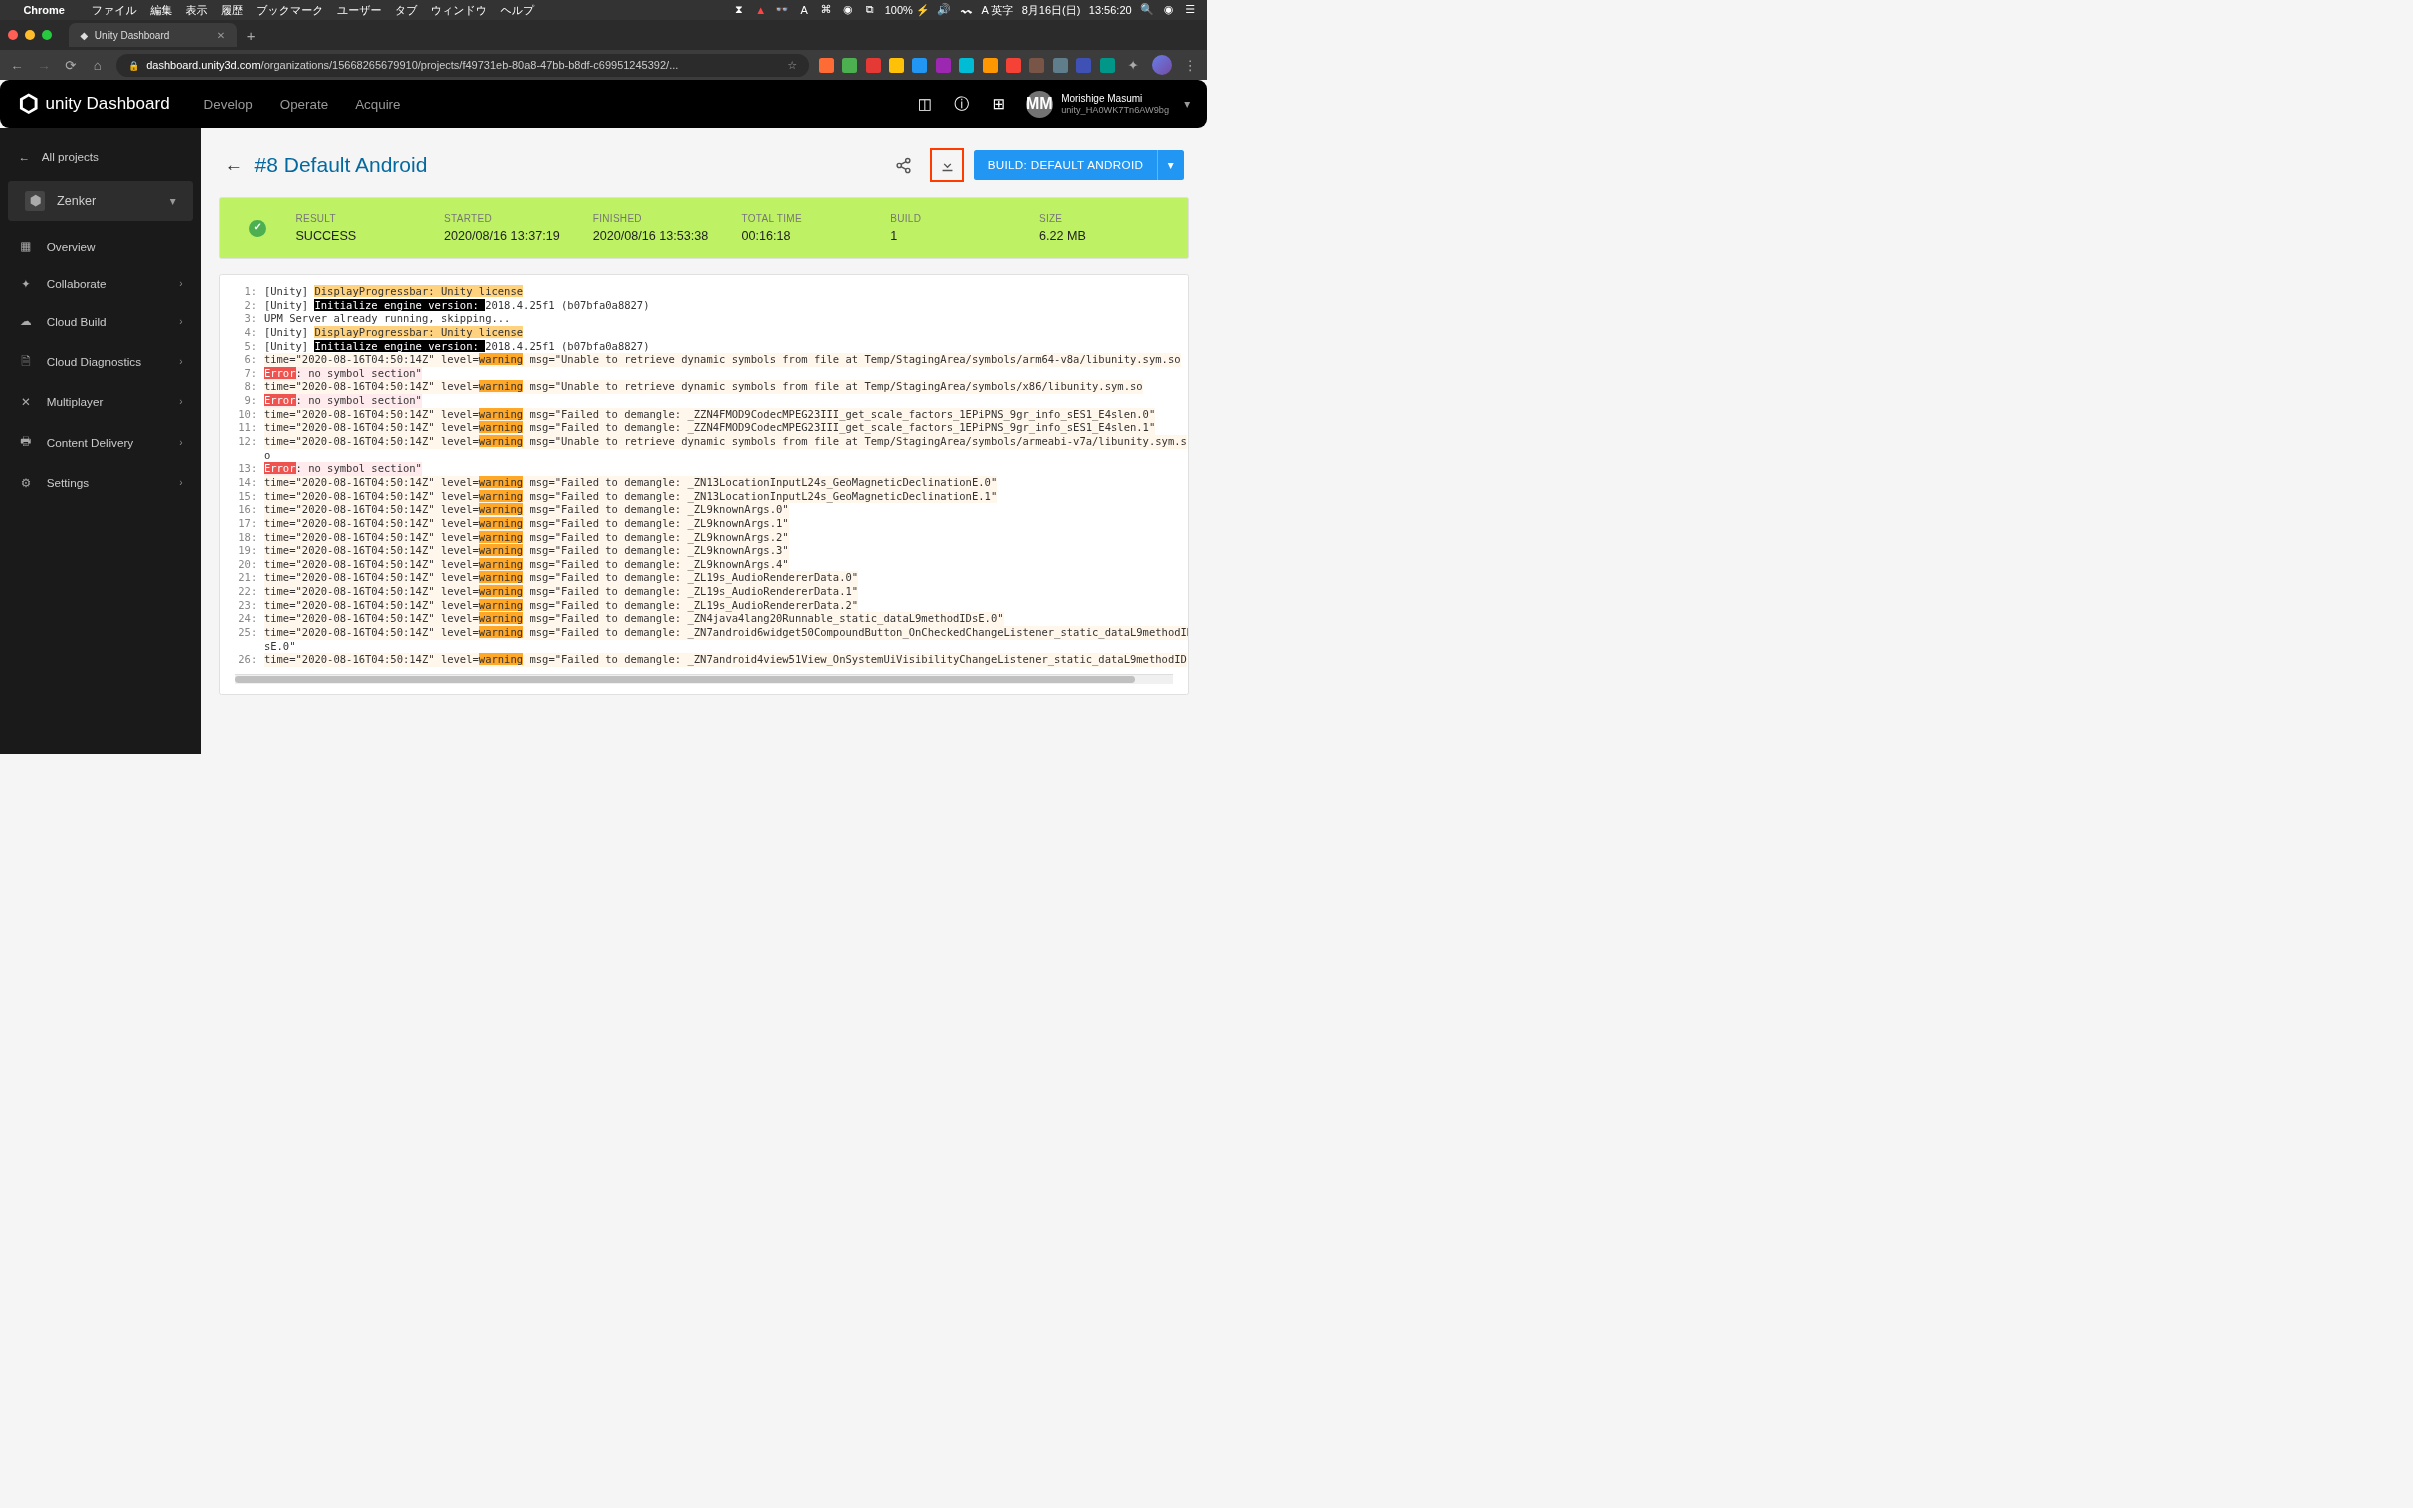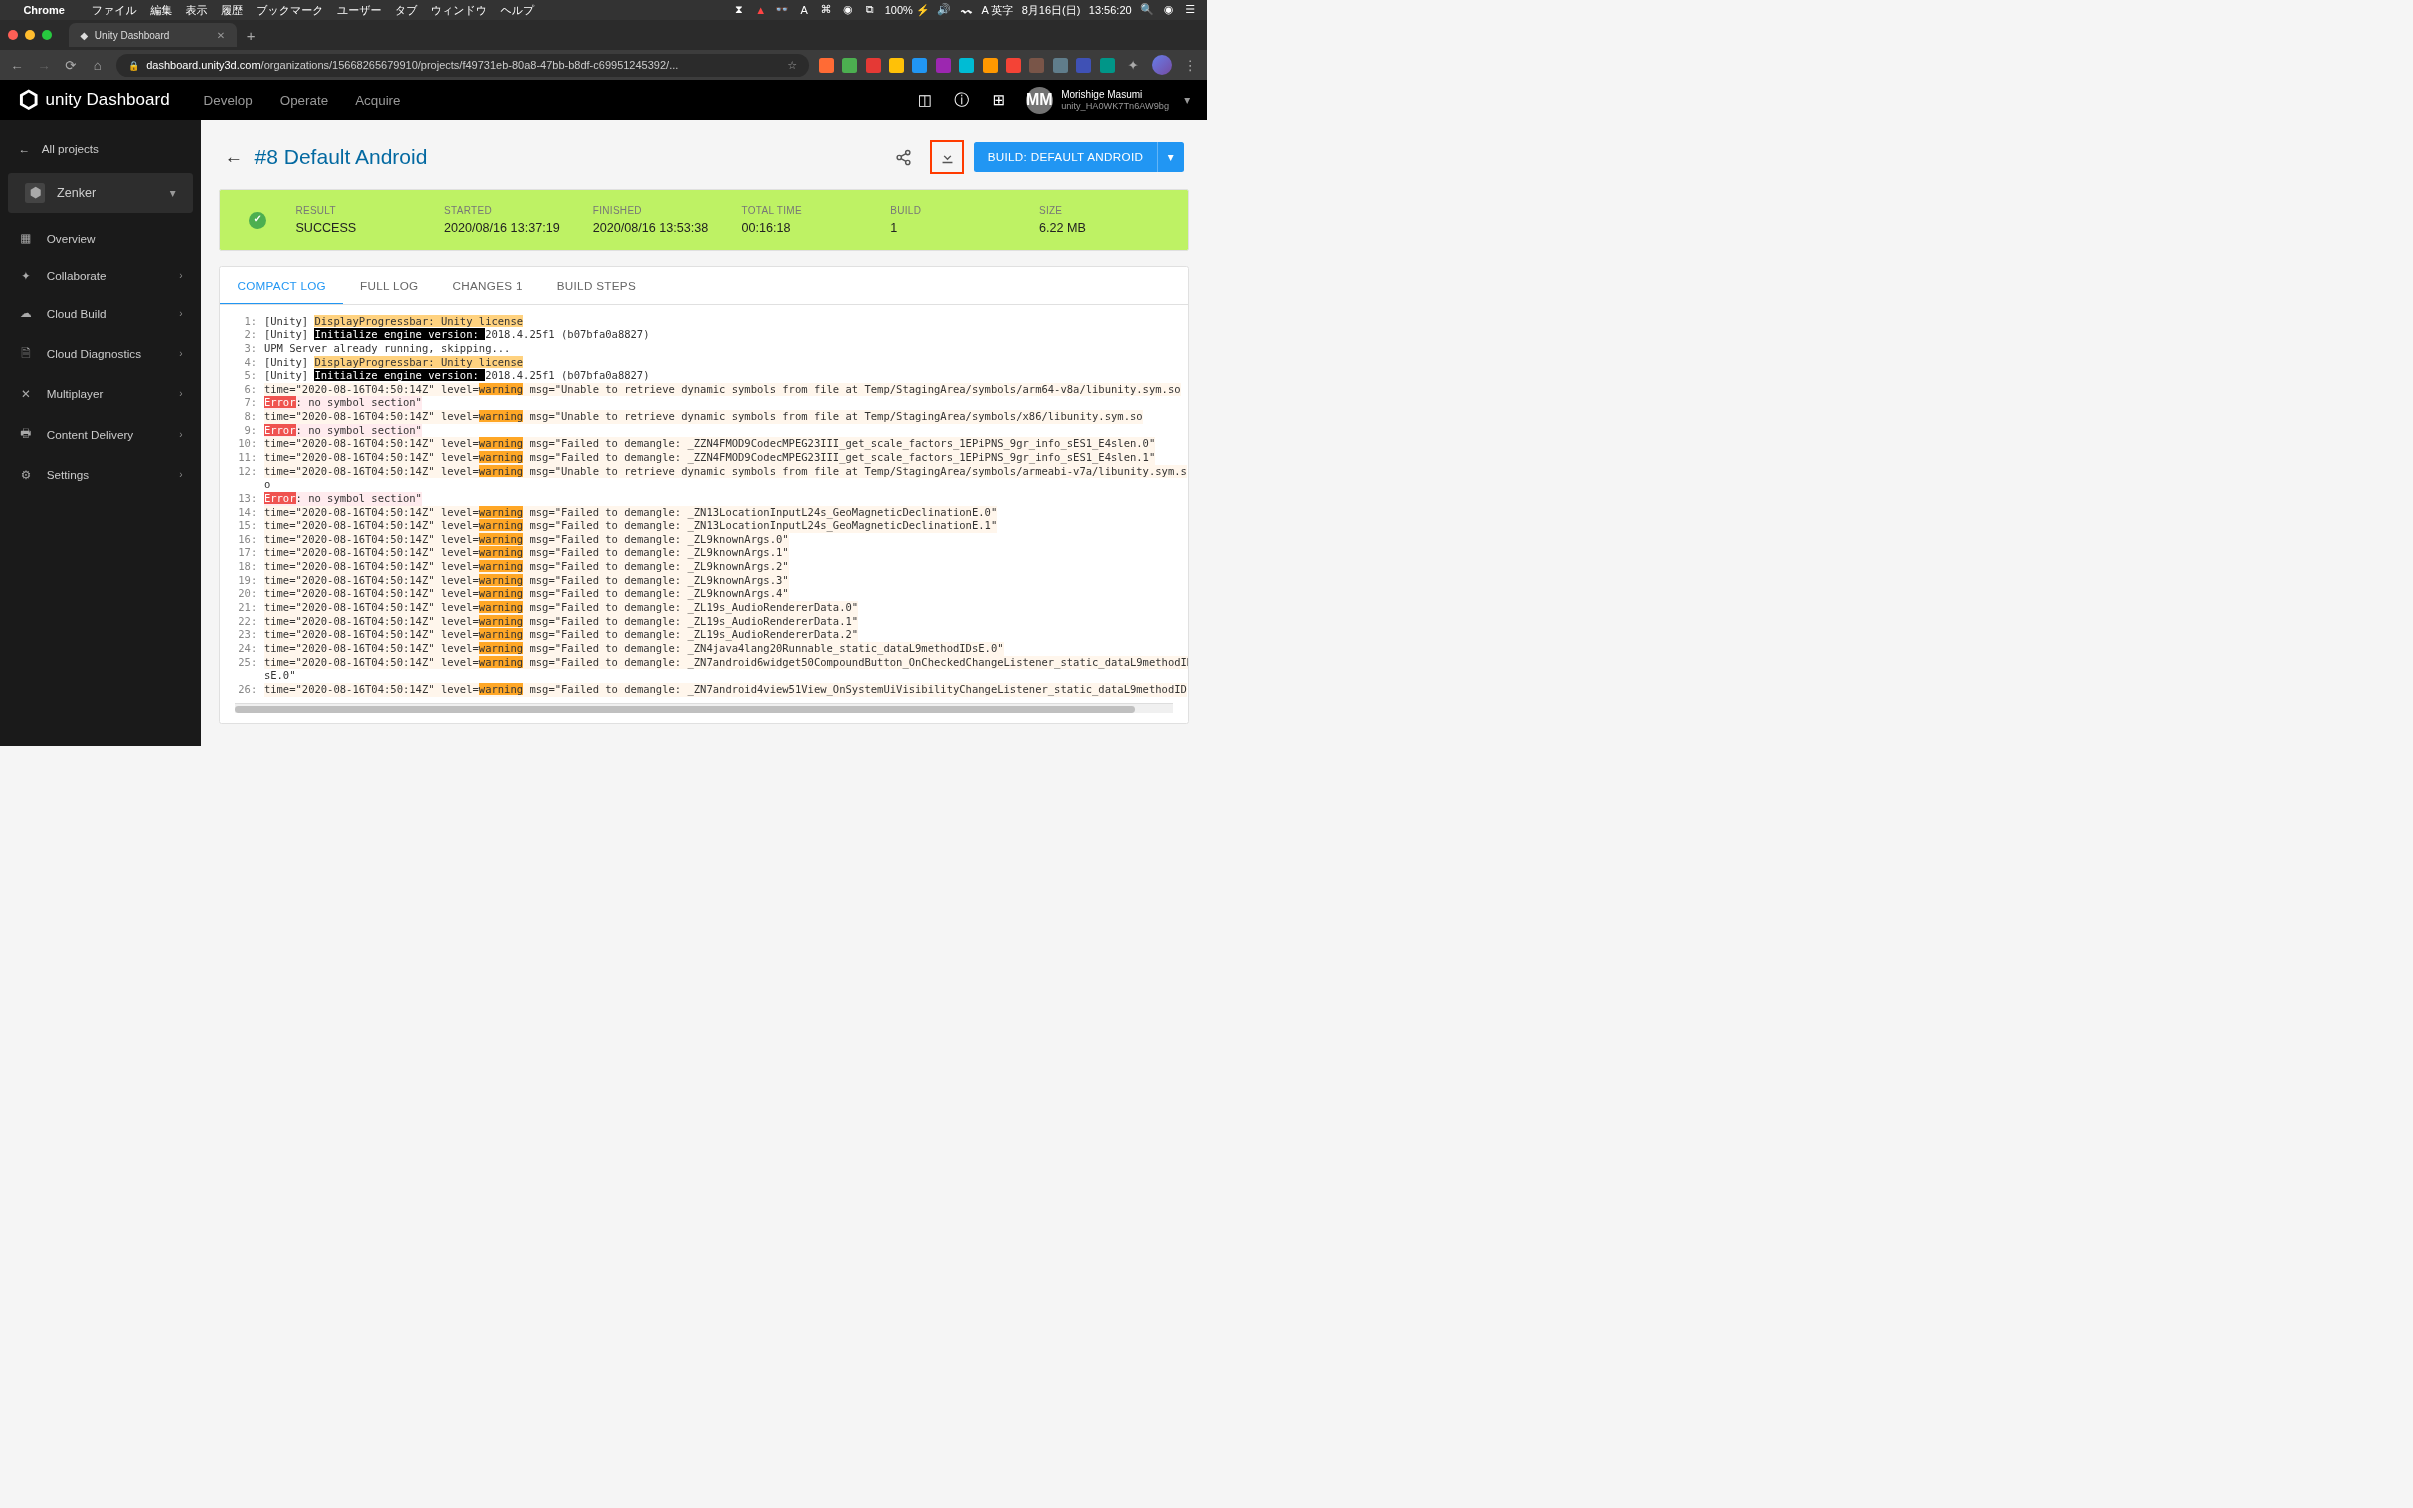--- a/index.html
+++ b/index.html
@@ -26,21 +26,21 @@
 .addrbar { display: flex; align-items: center; height: 30px; padding: 0 8.4px; gap: 10px; background: #3c3c3c; }
 .nav-icon { color: #aaa; font-size: 13.4px; width: 17px; text-align: center; }
 .nav-icon.disabled { color: #666; }
 .url-field { flex: 1; background: #2b2b2b; border-radius: 17px; padding: 5px 11.7px; color: #ccc; font-size: 11px; display: flex; align-items: center; gap: 6.7px; }
 .url-lock { color: #ccc; font-size: 9.2px; }
 .url-host { color: #fff; }
 .addr-icons { display: flex; gap: 8.4px; align-items: center; }
 .ext-icon { width: 15px; height: 15px; border-radius: 2.5px; display: inline-block; }
 
 
-.unity-header { background: #000; height: 40px; display: flex; align-items: center; padding: 0 17px; color: #fff; }
+.unity-header { background: #000; height: 48px; display: flex; align-items: center; padding: 0 17px; color: #fff; border-radius: 9px; }
 .unity-logo { display: flex; align-items: center; gap: 5px; font-size: 17px; font-weight: 400; }
 .unity-logo svg { width: 23.5px; height: 23.5px; }
 .unity-nav { display: flex; gap: 27px; margin-left: 34px; }
 .unity-nav-item { color: #999; font-size: 13.4px; font-weight: 500; }
 .unity-header-right { margin-left: auto; display: flex; align-items: center; gap: 17px; }
 .unity-icon-btn { color: #fff; font-size: 15px; width: 20px; text-align: center; }
 .user-badge { display: flex; align-items: center; gap: 8.4px; }
 .user-avatar { width: 27px; height: 27px; border-radius: 50%; background: #737373; color: #fff; display: flex; align-items: center; justify-content: center; font-size: 16px; font-weight: 600; }
 .user-info { font-size: 10px; line-height: 1.3; }
 .user-name { font-weight: 500; }
@@ -300,26 +300,20 @@
         <div class="summary-label">BUILD</div>
         <div class="summary-value">1</div>
       </div>
       <div class="summary-col">
         <div class="summary-label">SIZE</div>
         <div class="summary-value">6.22 MB</div>
       </div>
     </div>
 
     <div class="log-card">
-      <div class="log-tabs">
-        <div class="log-tab active">COMPACT LOG</div>
-        <div class="log-tab">FULL LOG</div>
-        <div class="log-tab">CHANGES 1</div>
-        <div class="log-tab">BUILD STEPS</div>
-      </div>
       <div class="log-body" id="log-body">
           <div class="log-line">
             <span class="ln">1:</span>
             <span><span> [Unity] </span><span class="hl-progress">DisplayProgressbar: Unity license</span></span>
           </div>
           <div class="log-line">
             <span class="ln">2:</span>
             <span><span> [Unity] </span><span class="hl-init">Initialize engine version: </span><span>2018.4.25f1 (b07bfa0a8827)</span></span>
           </div>
           <div class="log-line">

